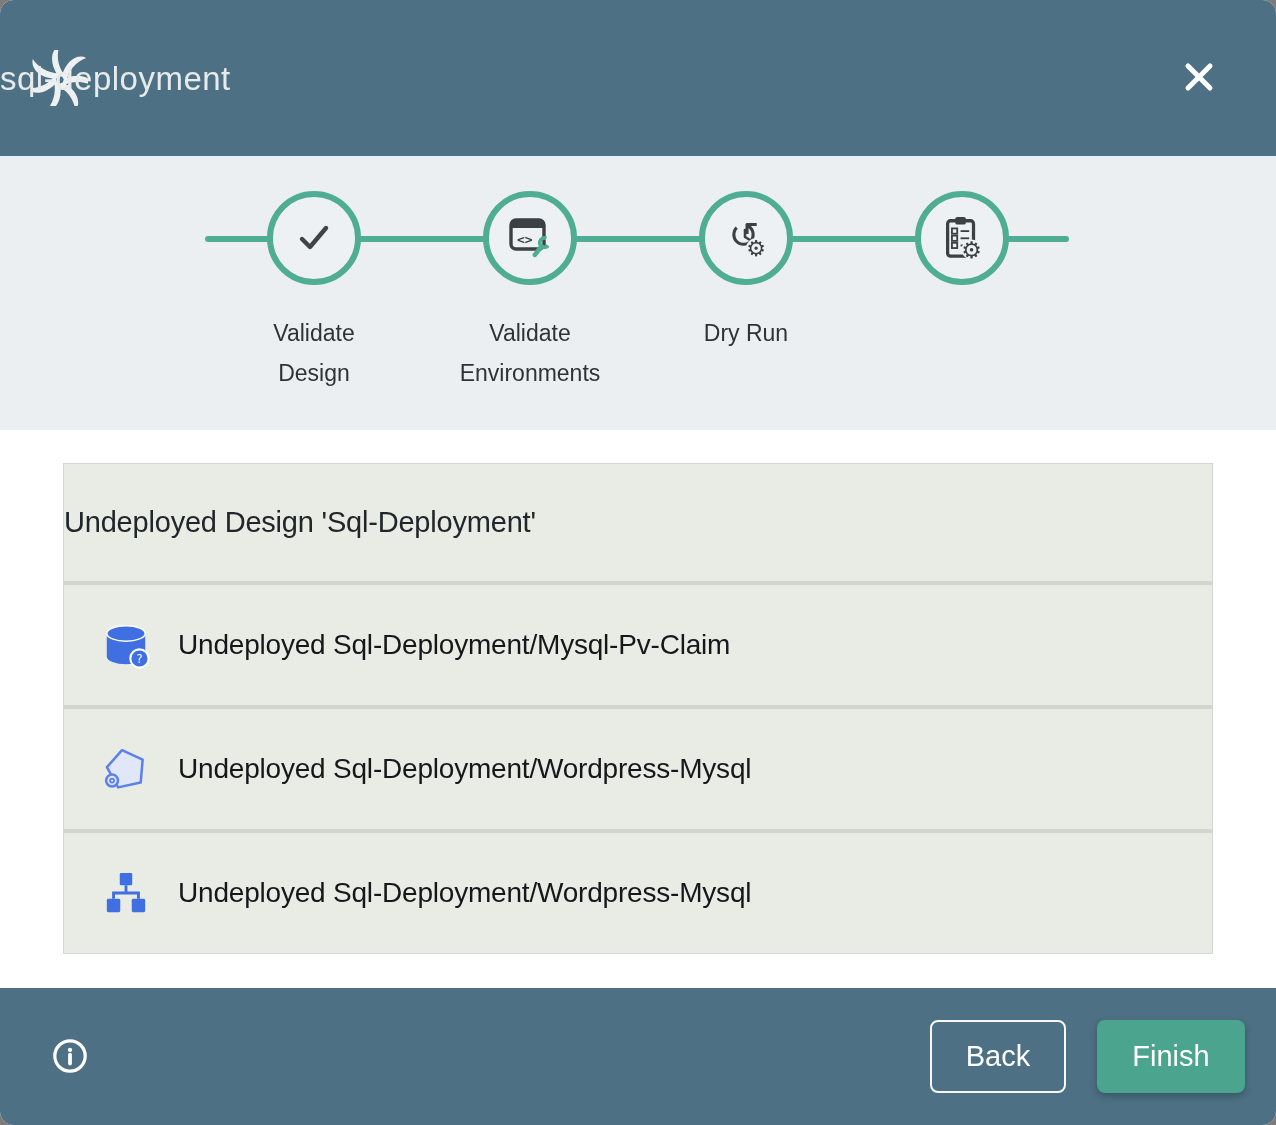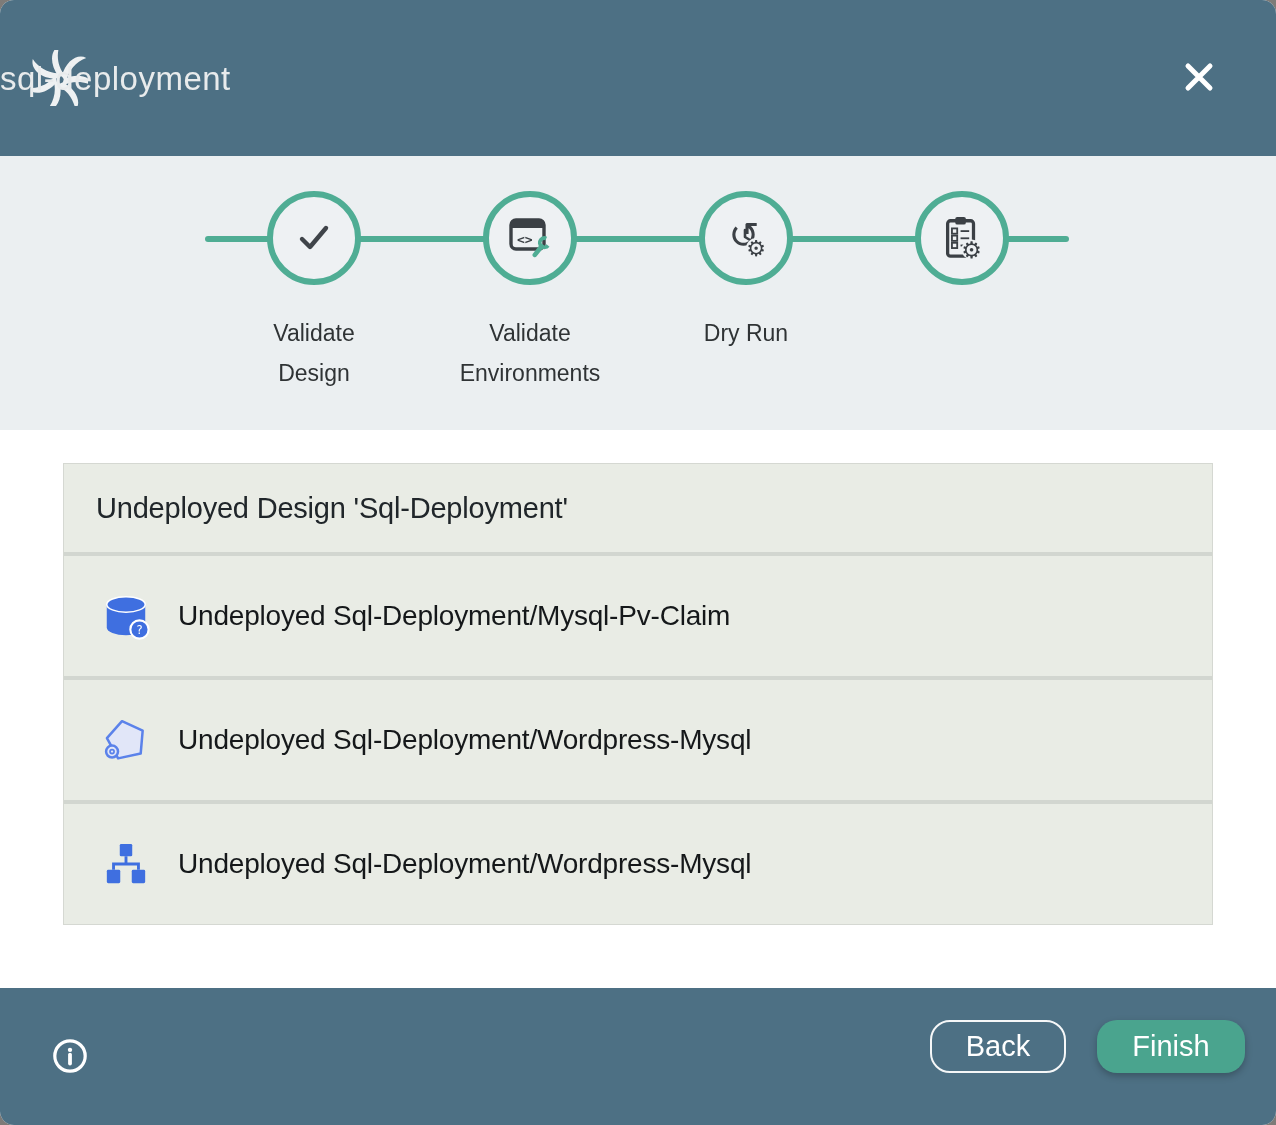--- a/index.html
+++ b/index.html
@@ -52,32 +52,32 @@
     text-align:center; white-space:pre-line;
   }
 
   
   .content { position:absolute; top:430px; left:0; right:0; bottom:137px; background:#ffffff; }
   .results {
     position:absolute; left:63px; right:63px; top:33px;
     border:1px solid #d5d8d2; background:#d2d6d0;
   }
   .rrow { background:#e9ece5; display:flex; align-items:center; }
-  .rrow.head { height:88px; padding-left:32px; font-size:29px; color:#20262a; letter-spacing:-0.2px; }
+  .rrow.head { height:117px; font-size:29px; color:#20262a; letter-spacing:-0.2px; }
   .rrow.item { height:120px; padding-left:36px; font-size:28px; color:#15181a; letter-spacing:-0.2px; }
   .divider { height:4px; background:#d2d6d0; }
   .row-ic { width:52px; height:56px; display:flex; align-items:center; justify-content:center; margin-right:26px; flex:0 0 52px; }
 
   
   .ftr { position:absolute; left:0; right:0; bottom:0; height:137px; background:#4d7084; }
   .info-btn {
     position:absolute; left:51px; top:49px; width:38px; height:38px; cursor:pointer;
   }
   .btn {
-    position:absolute; top:32px; height:53px; border-radius:20px;
+    position:absolute; top:32px; height:73px; border-radius:8px;
     display:flex; align-items:center; justify-content:center;
     font-size:29px; color:#ffffff; cursor:pointer; box-sizing:border-box;
     font-family:"Liberation Sans","DejaVu Sans",sans-serif;
   }
   .btn-back { right:210px; width:136px; background:transparent; border:2px solid #f5f7f8; }
   .btn-finish { right:31px; width:148px; background:#4aa48e; border:none; box-shadow:0 3px 7px rgba(0,0,0,0.25);text-align:center; }
 </style>
 </head>
 <body>
 

